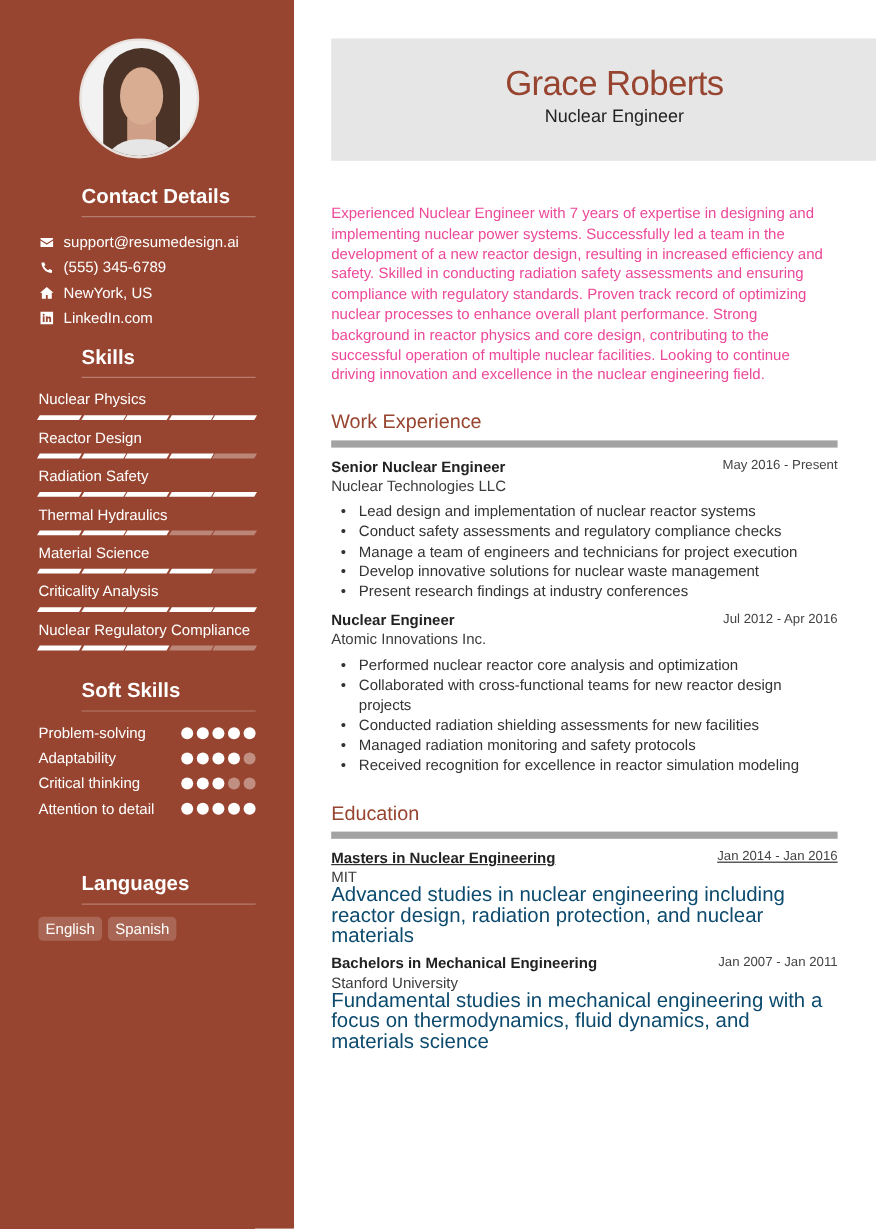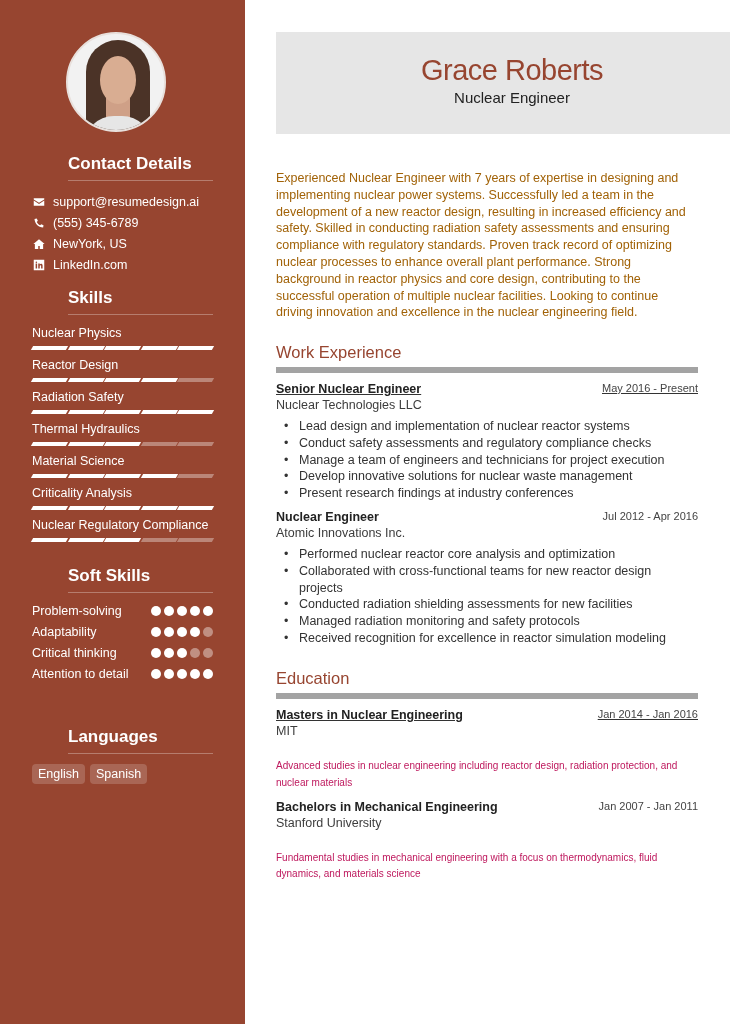--- a/index.html
+++ b/index.html
@@ -58,34 +58,34 @@
   .main { position: absolute; left: 276px; top: 0; width: 422px; color: #333333; }
   .header-box {
     position: absolute; left: 0; top: 32px; width: 472px; height: 102px;
     background: #e6e6e6; text-align: center;
   }
   .name { font-size: 29px; color: #974530; margin-top: 22px; letter-spacing: -0.5px; }
   .role { font-size: 15px; color: #222222; margin-top: 2px; }
 
   .summary {
     position: absolute; left: 0; top: 170px; width: 422px;
-    font-size: 12.5px; line-height: 16.8px; color: #a16207;
+    font-size: 12.5px; line-height: 16.8px; color: #ec4899;
   }
   .sec-title {
     font-size: 16.5px; color: #974530; padding-bottom: 5px;
     border-bottom: 6px solid #a3a3a3;
   }
   .entry-head { display: flex; justify-content: space-between; margin-top: 8px; }
   .entry-title { font-size: 12.5px; font-weight: bold; color: #222222; }
   .entry-date { font-size: 11px; color: #444444; }
   .entry-org { font-size: 12.5px; color: #3c3c3c; margin-top: 2px; }
   .bullets { list-style: none; margin-top: 6px; padding-left: 8px; }
   .bullets li { font-size: 12.5px; line-height: 16.8px; color: #333333; position: relative; padding-left: 15px; }
   .bullets li::before { content: "•"; position: absolute; left: 0; top: 0; }
-  .edu-desc { font-size: 10px; line-height: 16.8px; color: #be185d; margin-top: 20px; }
+  .edu-desc { font-size: 17px; line-height: 16.8px; color: #0c4a6e; margin-top: 0; }
 </style>
 </head>
 <body>
 
 <div class="sidebar">
   <div class="avatar">
     <div class="hair"></div>
     <div class="neck"></div>
     <div class="face"></div>
     <div class="shirt"></div>
@@ -263,21 +263,21 @@
     <div class="name">Grace Roberts</div>
     <div class="role">Nuclear Engineer</div>
   </div>
 
   <div class="summary">Experienced Nuclear Engineer with 7 years of expertise in designing and implementing nuclear power systems. Successfully led a team in the development of a new reactor design, resulting in increased efficiency and safety. Skilled in conducting radiation safety assessments and ensuring compliance with regulatory standards. Proven track record of optimizing nuclear processes to enhance overall plant performance. Strong background in reactor physics and core design, contributing to the successful operation of multiple nuclear facilities. Looking to continue driving innovation and excellence in the nuclear engineering field.</div>
 
   <div style="position:absolute; left:0; top:343px; width:422px;">
     <div class="sec-title">Work Experience</div>
 
     <div>
-      <div class="entry-head" style="margin-top:9px;text-decoration:underline;">
+      <div class="entry-head" style="margin-top:9px;">
         <span class="entry-title">Senior Nuclear Engineer</span>
         <span class="entry-date">May 2016 - Present</span>
       </div>
       <div class="entry-org">Nuclear Technologies LLC</div>
       <ul class="bullets">
         <li>Lead design and implementation of nuclear reactor systems</li>
         <li>Conduct safety assessments and regulatory compliance checks</li>
         <li>Manage a team of engineers and technicians for project execution</li>
         <li>Develop innovative solutions for nuclear waste management</li>
         <li>Present research findings at industry conferences</li>

